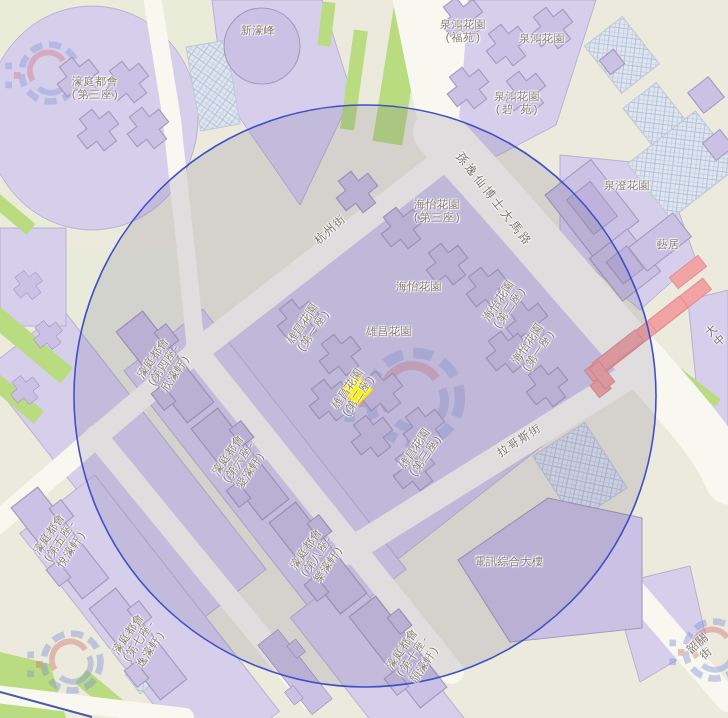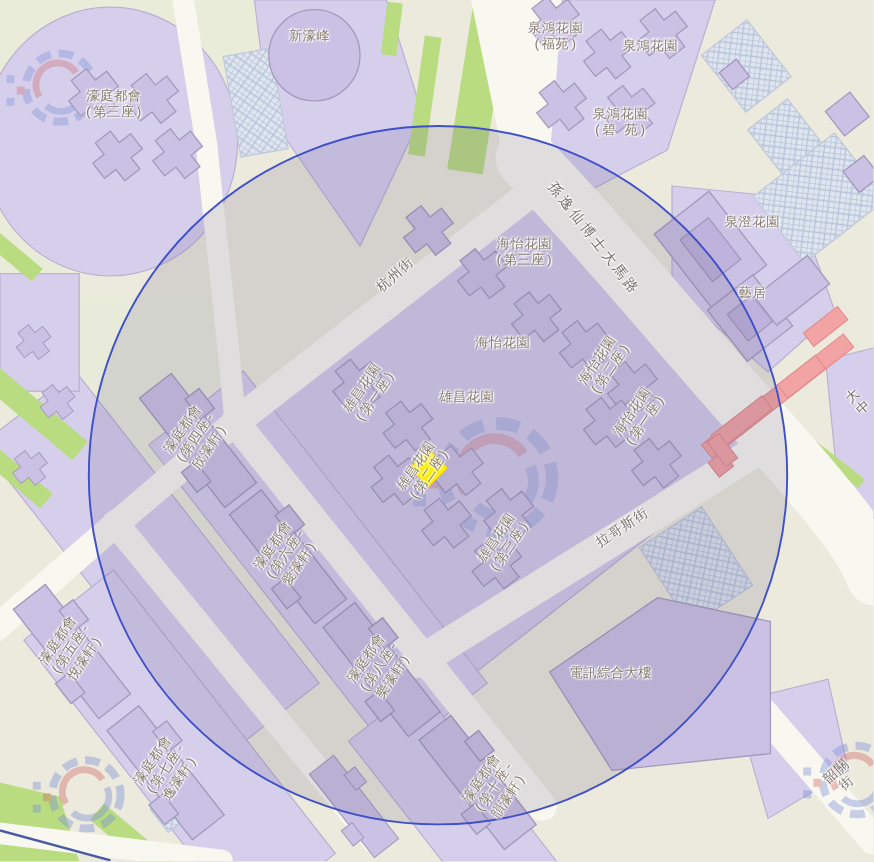--- a/index.html
+++ b/index.html
@@ -182,21 +182,21 @@
 
 <div class="lbl" style="left:258px;top:32px;transform:translate(-50%,-50%)">新濠峰</div>
 <div class="lbl" style="left:95px;top:89px;transform:translate(-50%,-50%)">濠庭都會
 (第三座)</div>
 <div class="lbl" style="left:463px;top:32px;transform:translate(-50%,-50%)">泉鴻花園
 (福苑)</div>
 <div class="lbl" style="left:542px;top:40px;transform:translate(-50%,-50%)">泉鴻花園</div>
 <div class="lbl" style="left:517px;top:104px;transform:translate(-50%,-50%)">泉鴻花園
 (碧  苑)</div>
 <div class="lbl" style="left:627px;top:187px;transform:translate(-50%,-50%)">泉澄花園</div>
-<div class="lbl" style="left:627px;top:246px;transform:translate(-50%,-50%)">藝居</div>
+<div class="lbl" style="left:668px;top:246px;transform:translate(-50%,-50%)">藝居</div>
 <div class="lbl street artery" style="left:494px;top:200px;transform:translate(-50%,-50%) rotate(52deg)">孫逸仙博士大馬路</div>
 <div class="lbl" style="left:437px;top:212px;transform:translate(-50%,-50%)">海怡花園
 (第三座)</div>
 <div class="lbl street" style="left:331px;top:230px;transform:translate(-50%,-50%) rotate(-42deg)">杭州街</div>
 <div class="lbl" style="left:419px;top:288px;transform:translate(-50%,-50%)">海怡花園</div>
 <div class="lbl" style="left:505px;top:305px;transform:translate(-50%,-50%) rotate(-56deg)">海怡花園
 (第二座)</div>
 <div class="lbl" style="left:534px;top:348px;transform:translate(-50%,-50%) rotate(-56deg)">海怡花園
 (第一座)</div>
 <div class="lbl" style="left:389px;top:333px;transform:translate(-50%,-50%)">雄昌花園</div>

